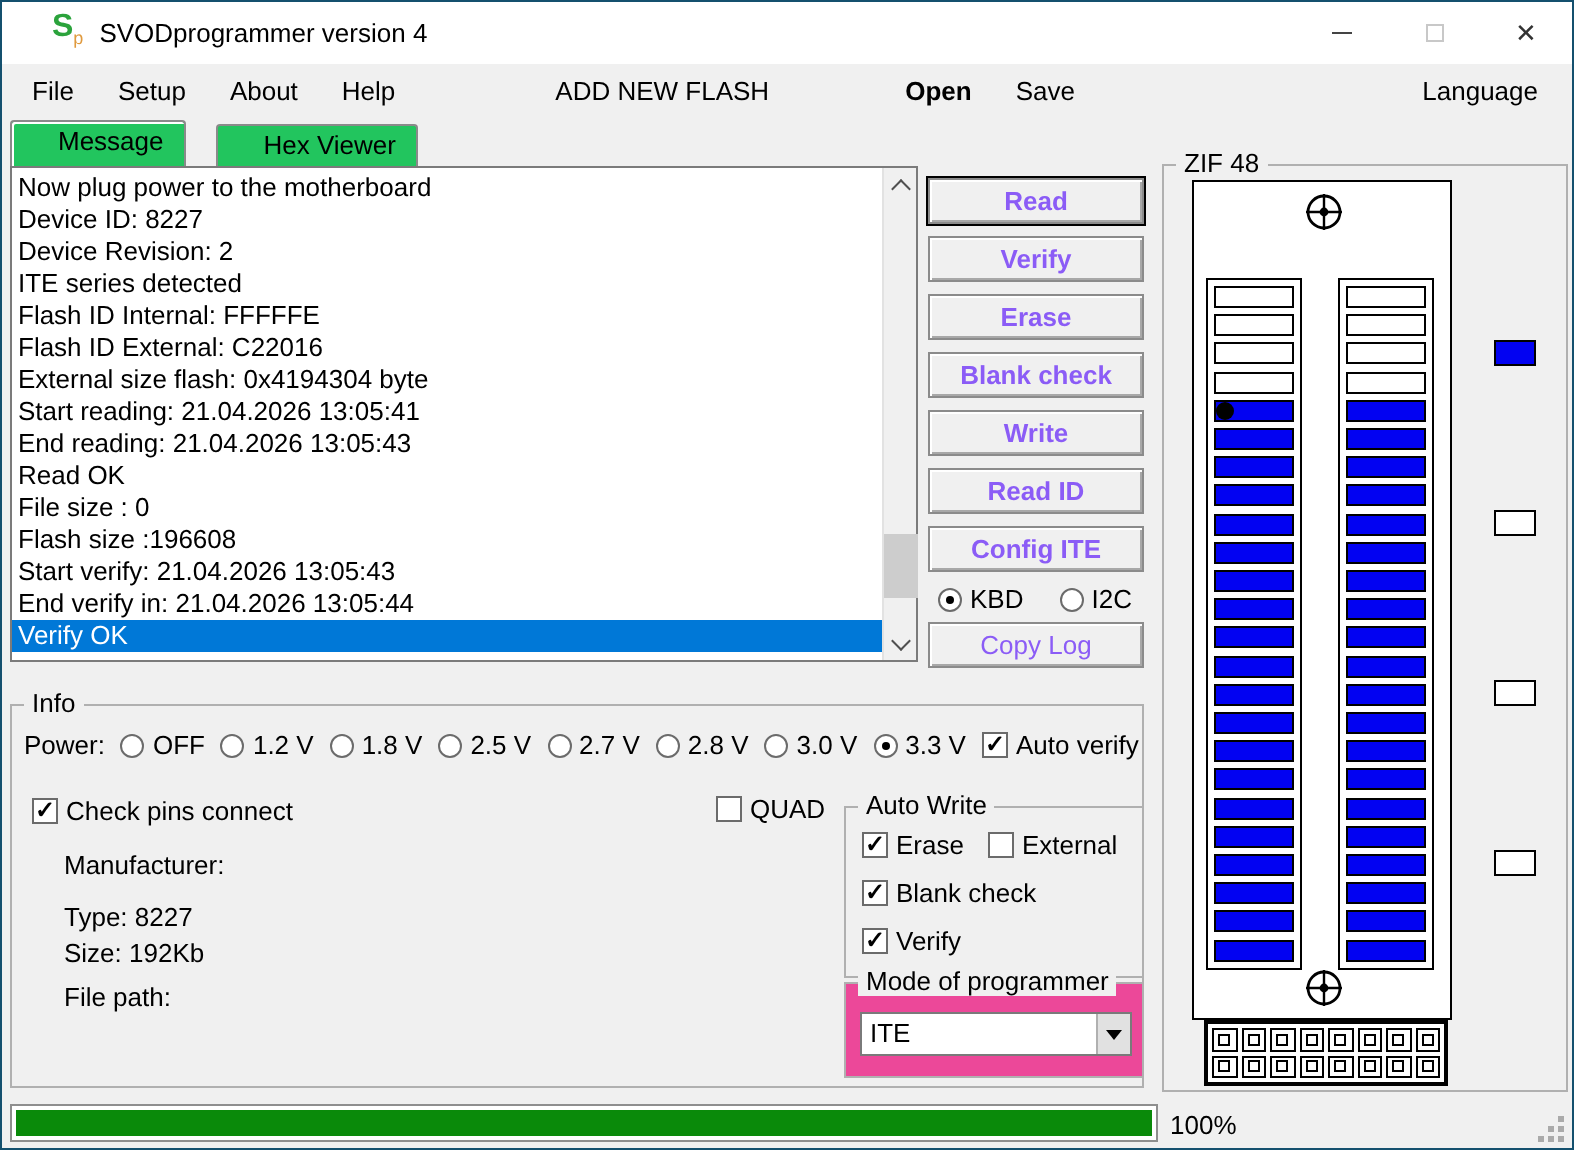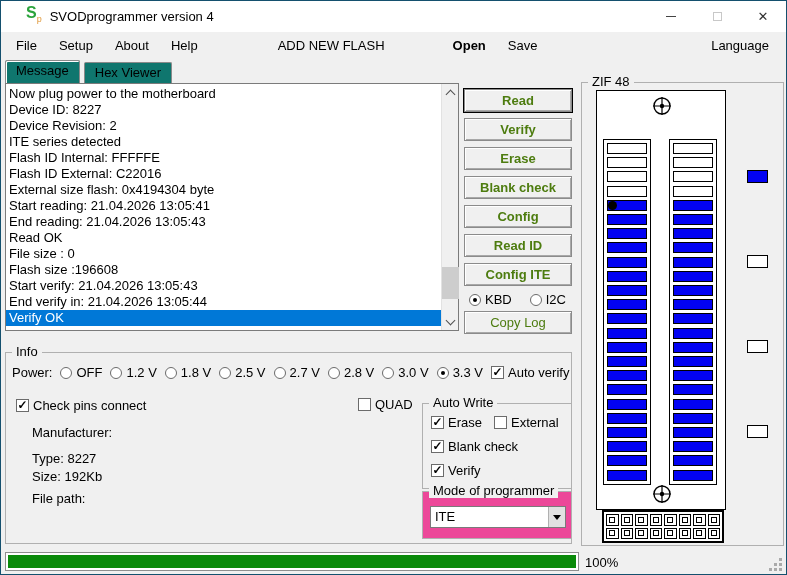--- a/index.html
+++ b/index.html
@@ -26,22 +26,22 @@
   .menubar { position:absolute; left:0; top:31px; width:100%; height:27px; background:#f0f0f0;
              display:flex; align-items:center; padding-left:4px; }
   .menu-item { padding:0 11px; cursor:default; }
   .menu-item.addflash { margin-left:58px; }
   .menu-item.open { margin-left:46px; font-weight:bold; }
   .menu-item.save { font-weight:normal; }
   .menu-item.language { margin-left:auto; margin-right:6px; }
 
   
   .tabs { position:absolute; left:4px; top:59px; height:23px; display:flex; align-items:flex-end; z-index:3; }
-  .tab { height:21px; padding:2px 10px 0 10px; background:#0f766e; border:1px solid #8a8a8a;
-         border-bottom:none; border-radius:2px 2px 0 0; margin-right:4px; }
+  .tab { height:21px; padding:2px 10px 0 23px; background:#22c55e; border:1px solid #8a8a8a;
+         border-bottom:none; border-radius:2px 2px 0 0; margin-right:15px; }
   .tab.active { height:23px; box-shadow:inset 1px 1px 0 #fff; }
 
   
   .logbox { position:absolute; left:4px; top:82px; width:454px; height:248px; background:#fff;
             border:1px solid #7b7b7b; }
   .log-content { position:absolute; left:0; top:0; right:17px; bottom:0; overflow:hidden; padding-top:2px; }
   .log-line { height:16px; line-height:16px; padding-left:3px; white-space:pre; }
   .log-line.selected { background:#0078d7; color:#fff; }
   .scrollbar { position:absolute; right:0; top:0; bottom:0; width:17px; background:#f0f0f0;
                border-left:1px solid #e2e2e2; }
@@ -51,21 +51,21 @@
   .sb-arrow::after { content:""; position:absolute; left:5px; width:6px; height:6px;
                      border-left:1px solid #505050; border-top:1px solid #505050; }
   .sb-arrow.up::after { top:7px; transform:rotate(45deg); }
   .sb-arrow.down::after { top:4px; transform:rotate(225deg); }
   .sb-thumb { position:absolute; left:0; top:183px; width:17px; height:32px; background:#cdcdcd; }
 
   
   .actions { position:absolute; left:462px; top:88px; width:112px; }
   .action-btn { display:block; width:108px; height:23px; margin:0 0 6px 1px; background:#f0f0f0;
                 border:1px solid #8b8b8b; box-shadow:inset 1px 1px 0 #fff, inset -1px -1px 0 #a8a8a8;
-                font-family:inherit; font-size:13px; font-weight:bold; color:#4d7c0f; cursor:default; }
+                font-family:inherit; font-size:13px; font-weight:bold; color:#8b5cf6; cursor:default; }
   .action-btn.default { outline:1px solid #000; }
   .action-btn.plain { font-weight:normal; }
   .bus-row { display:flex; gap:18px; margin:0 0 4px 6px; height:15px; align-items:center; }
 
   
   .radio, .cb { display:inline-flex; align-items:center; gap:4px; white-space:nowrap; }
   .radio .circle { width:12px; height:12px; border-radius:50%; background:#fff;
                    border:1px solid #6b6b6b; position:relative; flex:none; }
   .radio.checked .circle::after { content:""; position:absolute; left:3px; top:3px; width:4px; height:4px;
                    border-radius:50%; background:#000; }
@@ -196,21 +196,21 @@
       <div class="sb-thumb"></div>
       <div class="sb-arrow down"></div>
     </div>
   </div>
 
   <div class="actions">
     <button class="action-btn default">Read</button>
     <button class="action-btn">Verify</button>
     <button class="action-btn">Erase</button>
     <button class="action-btn">Blank check</button>
-    <button class="action-btn">Config</button>
+    <button class="action-btn">Write</button>
     <button class="action-btn">Read ID</button>
     <button class="action-btn">Config ITE</button>
     <div class="bus-row">
         <span class="radio checked">
           <span class="circle"></span>
           <span>KBD</span>
         </span>
         <span class="radio">
           <span class="circle"></span>
           <span>I2C</span>

